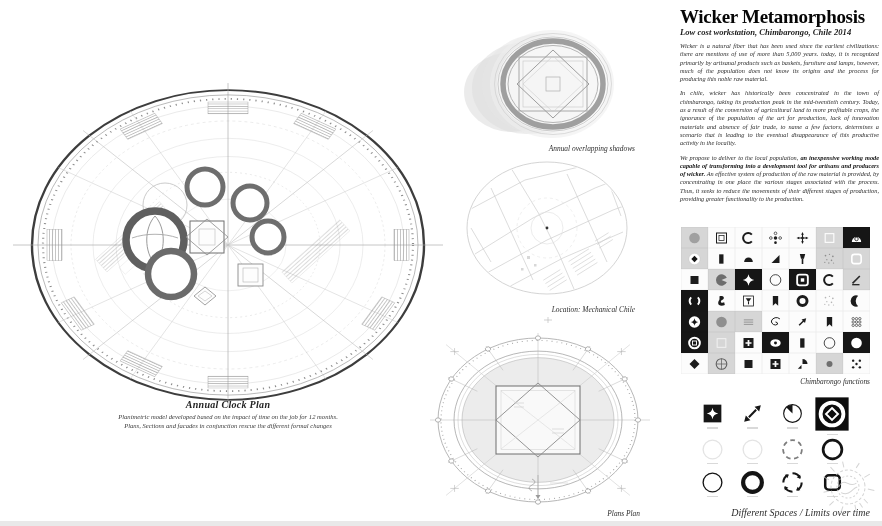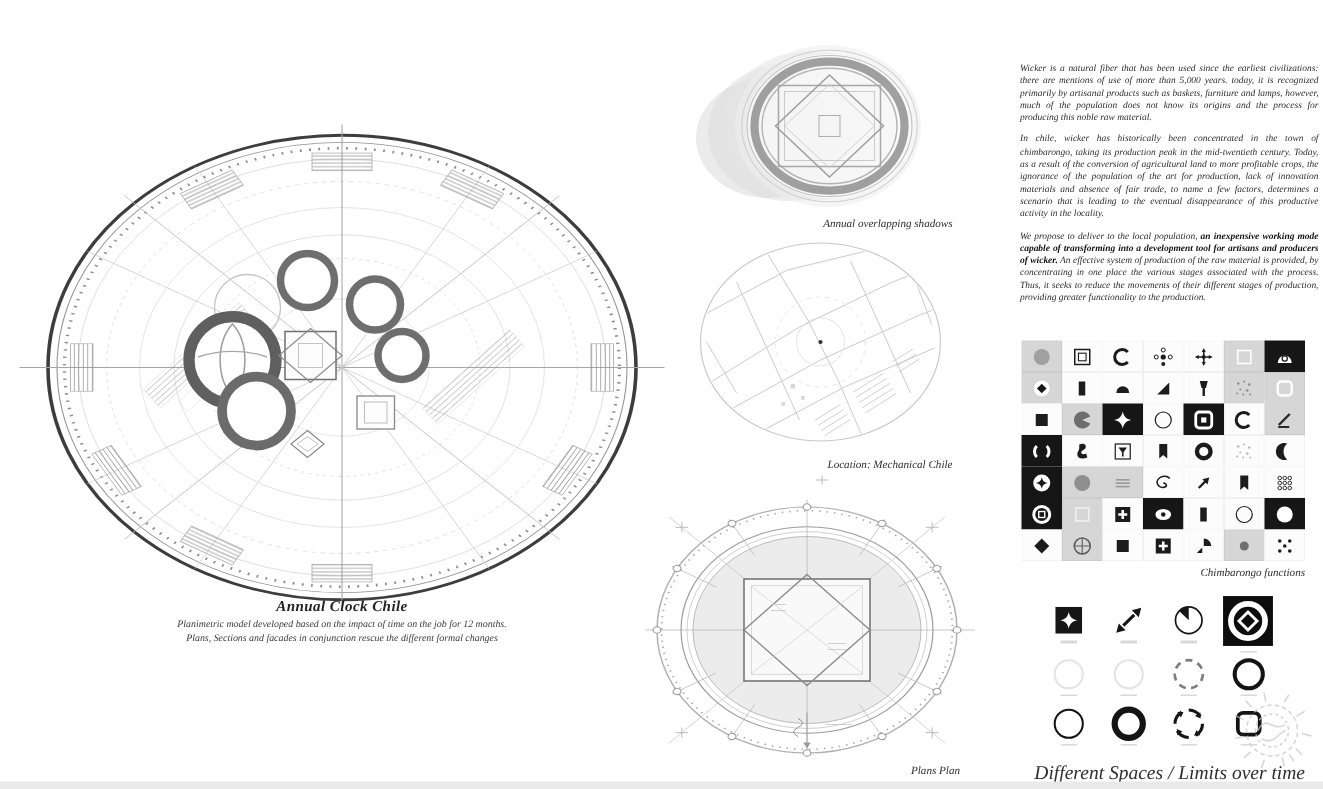--- a/index.html
+++ b/index.html
@@ -30,21 +30,21 @@
              grid-template-columns:repeat(7,27px);grid-auto-rows:21px;}
   .mcell{display:flex;align-items:center;justify-content:center;
          box-shadow:inset 0 0 0 0.5px rgba(0,0,0,0.06);}
   .mech-cap{left:681px;top:377px;width:189px;font-size:7.4px;}
 
   .spaces-grid{position:absolute;left:692px;top:396px;display:grid;
                grid-template-columns:repeat(4,40px);grid-template-rows:38px 33px 33px;
                justify-items:center;align-items:center;}
   .scell{display:flex;flex-direction:column;align-items:center;gap:1px;}
   .scap-dash{width:11px;height:1.5px;background:#d9d9d9;}
-  .spaces-cap{left:681px;top:507px;width:189px;font-size:13px;}
+  .spaces-cap{left:681px;top:507px;width:189px;font-size:10px;}
 
   .mid-cap1{left:460px;top:144px;width:175px;font-size:7.4px;}
   .mid-cap2{left:460px;top:305px;width:175px;font-size:7.4px;}
   .mid-cap3{left:440px;top:509px;width:200px;font-size:7.4px;}
 
   .bottom-edge{position:absolute;left:0;bottom:0;width:882px;height:5px;background:#e9e9e9;}
 </style>
 </head>
 <body>
 
@@ -104,21 +104,21 @@
       <path d="M199 144 L220 162 L199 180 L178 162 Z" stroke="#8a8a8a" stroke-width="0.8"></path>
       <rect x="191" y="154" width="16" height="16" stroke="#bdbdbd" stroke-width="0.6"></rect>
       <rect x="230" y="189" width="25" height="22" stroke="#8a8a8a" stroke-width="0.9" fill="#fdfdfd"></rect>
       <rect x="235" y="193" width="15" height="14" stroke="#b5b5b5" stroke-width="0.6"></rect>
       <path d="M197 212 L208 221 L197 230 L186 221 Z" stroke="#8a8a8a" stroke-width="0.8" fill="#fdfdfd"></path>
       <path d="M197 216 L204 221 L197 226 L190 221 Z" stroke="#bbbbbb" stroke-width="0.6"></path>
     </g>
   </svg>
 
   <div class="left-cap abs">
-    <div class="t">Annual Clock Chile</div>
+    <div class="t">Annual Clock Plan</div>
     <div class="s">Planimetric model developed based on the impact of time on the job for 12 months.</div>
     <div class="s" style="margin-top:0;">Plans, Sections and facades in conjunction rescue the different formal changes</div>
   </div>
 
   <svg class="abs" style="left:460px;top:26px;" width="175" height="118" viewBox="0 0 175 118">
     <ellipse cx="52" cy="66" rx="48" ry="40" fill="#d2d2d2" opacity="0.45"></ellipse>
     <ellipse cx="66" cy="62" rx="54" ry="46" fill="#dcdcdc" opacity="0.5"></ellipse>
     <ellipse cx="80" cy="58" rx="58" ry="50" fill="#e6e6e6" opacity="0.55"></ellipse>
     <ellipse cx="92" cy="58" rx="62" ry="54" fill="#efefef" opacity="0.6"></ellipse>
     <ellipse cx="93" cy="58" rx="56" ry="48" fill="#ffffff" opacity="0.5"></ellipse>
@@ -226,20 +226,24 @@
       <path d="M71 58 L145 116 M145 58 L71 116" stroke="#d2d2d2" stroke-width="0.5"></path>
       <path d="M84 70 h10 M84 74 h10 M122 96 h12 M122 100 h12" stroke="#c2c2c2" stroke-width="0.5"></path>
       <line x1="108" y1="142" x2="108" y2="162" stroke="#9a9a9a" stroke-width="0.6"></line>
       <path d="M102 146 q6 3 0 6 q-6 3 0 6" stroke="#8a8a8a" stroke-width="0.6"></path>
       <path d="M108 166 l-2.5 -4 h5 Z" fill="#9a9a9a" stroke="none"></path>
       <path d="M120 150 h18" stroke="#c2c2c2" stroke-width="0.5"></path>
     </g>
   </svg>
   <div class="caption mid-cap3">Plans Plan</div>
 
+  <div class="rp-title">
+    <span class="t1">Wicker</span><span class="t2">Metamorphosis</span>
+  </div>
+  <div class="rp-sub">Low cost workstation, Chimbarongo, Chile 2014</div>
 
   <div class="rp-paras">
     <p>Wicker is a natural fiber that has been used since the earliest civilizations: there are mentions of use of more than 5,000 years. today, it is recognized primarily by artisanal products such as baskets, furniture and lamps, however, much of the population does not know its origins and the process for producing this noble raw material.</p>
     <p>In chile, wicker has historically been concentrated in the town of chimbarongo, taking its production peak in the mid-twentieth century. Today, as a result of the conversion of agricultural land to more profitable crops, the ignorance of the population of the art for production, lack of innovation materials and absence of fair trade, to name a few factors, determines a scenario that is leading to the eventual disappearance of this productive activity in the locality.</p>
     <p><span>We propose to deliver to the local population, </span><b>an inexpensive working mode capable of transforming into a development tool for artisans and producers of wicker.</b><span> An effective system of production of the raw material is provided, by concentrating in one place the various stages associated with the process. Thus, it seeks to reduce the movements of their different stages of production, providing greater functionality to the production.</span></p>
   </div>
 
   <div class="mech-grid">
       <div class="mcell" style="background: rgb(214, 214, 214);">
         <svg viewBox="0 0 24 24" width="17" height="16">

